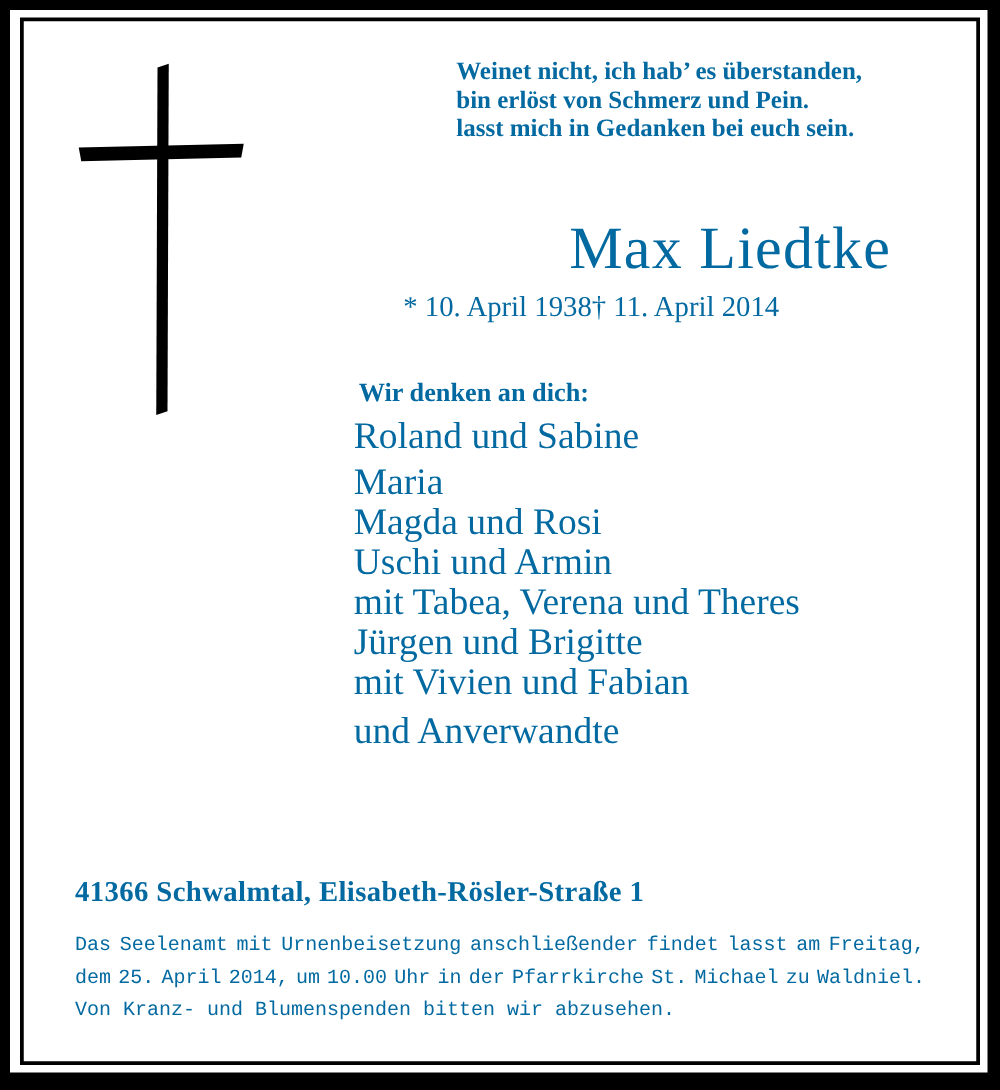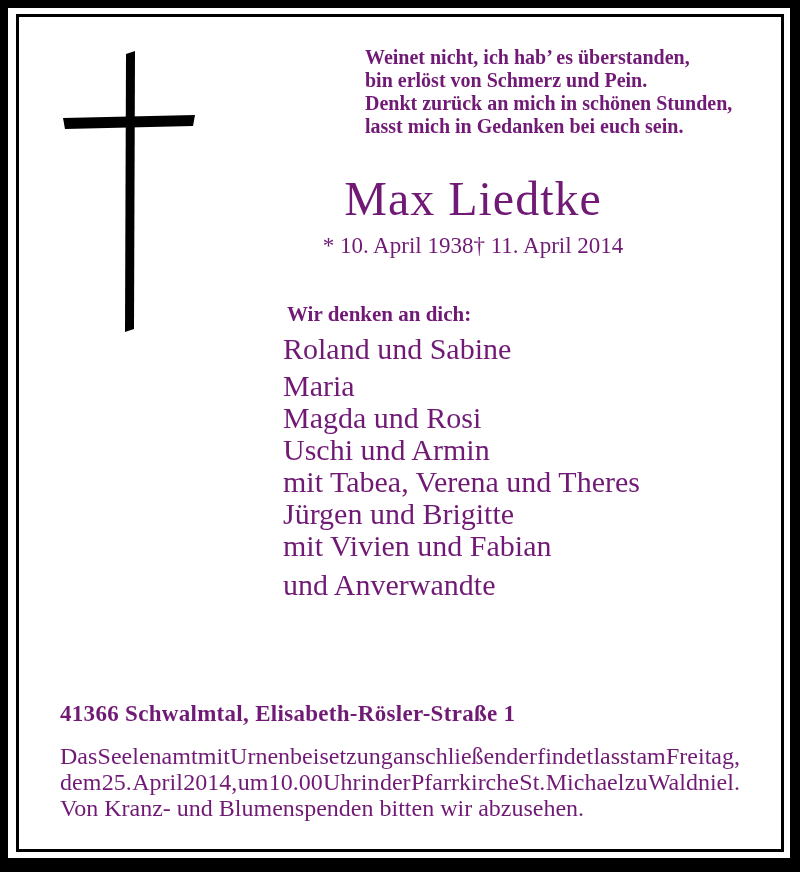--- a/index.html
+++ b/index.html
@@ -1,55 +1,54 @@
 <!DOCTYPE html>
 <html><head>
 <meta charset="utf-8">
 <style>
   html,body{margin:0;padding:0;background:#000;}
   .stage{
     position:relative;width:800px;height:872px;background:#000000;
-    font-family:"Liberation Serif","DejaVu Serif",serif;color:#701a75;overflow:hidden;
+    font-family:"Liberation Serif","DejaVu Serif",serif;color:#0369a1;overflow:hidden;
   }
   .paper{
     position:absolute;left:8px;top:8px;width:782px;height:850px;background:#ffffff;
   }
   .inner-frame{
     position:absolute;left:8px;top:6px;width:768px;height:838px;
     border:3px solid #000;box-sizing:border-box;pointer-events:none;
   }
   .cross{position:absolute;left:50px;top:40px;}
   .poem{position:absolute;left:357px;top:38px;font-size:20px;line-height:23px;font-weight:700;}
-  .center-col{position:absolute;left:225px;top:167px;width:480px;text-align:center;}
+  .center-col{position:absolute;left:225px;top:167px;width:480px;text-align:right;}
   .deceased-name{font-size:48px;line-height:48px;font-weight:400;letter-spacing:1px;}
   .dates{display:flex;justify-content:center;margin-top:10px;font-size:23px;}
   .intro{position:absolute;left:279px;top:294px;font-size:21px;font-weight:700;}
   .mourners{position:absolute;left:275px;top:325px;font-size:30px;line-height:32px;}
   .gap-sm{margin-top:5px;}
   .gap-md{margin-top:7px;}
   .address{position:absolute;left:52px;top:693px;font-size:23px;font-weight:700;letter-spacing:0.3px;}
-  .service{position:absolute;left:52px;top:735px;width:680px;font-size:24px;line-height:26px;}
+  .service{position:absolute;left:52px;top:735px;width:680px;font-size:16px;line-height:26px;font-family:Liberation Mono, monospace;}
   .justified{display:flex;justify-content:space-between;}
 </style>
 </head>
 <body>
 
 <div class="stage">
   <div class="paper">
     <div class="inner-frame"></div>
 
     <svg class="cross" width="140" height="290" viewBox="0 0 140 290" xmlns="http://www.w3.org/2000/svg">
       <polygon points="68,6 77,3 76,281 67,284" fill="#000"></polygon>
       <polygon points="5,70 137,67 135,78 7,81" fill="#000"></polygon>
     </svg>
 
     <div class="poem">
       <div>Weinet nicht, ich hab’ es überstanden,</div>
       <div>bin erlöst von Schmerz und Pein.</div>
-      <div>Denkt zurück an mich in schönen Stunden,</div>
       <div>lasst mich in Gedanken bei euch sein.</div>
     </div>
 
     <div class="center-col">
       <div class="deceased-name">Max Liedtke</div>
       <div class="dates">
         <span>* 10. April 1938</span>
         <span>† 11. April 2014</span>
       </div>
     </div>

